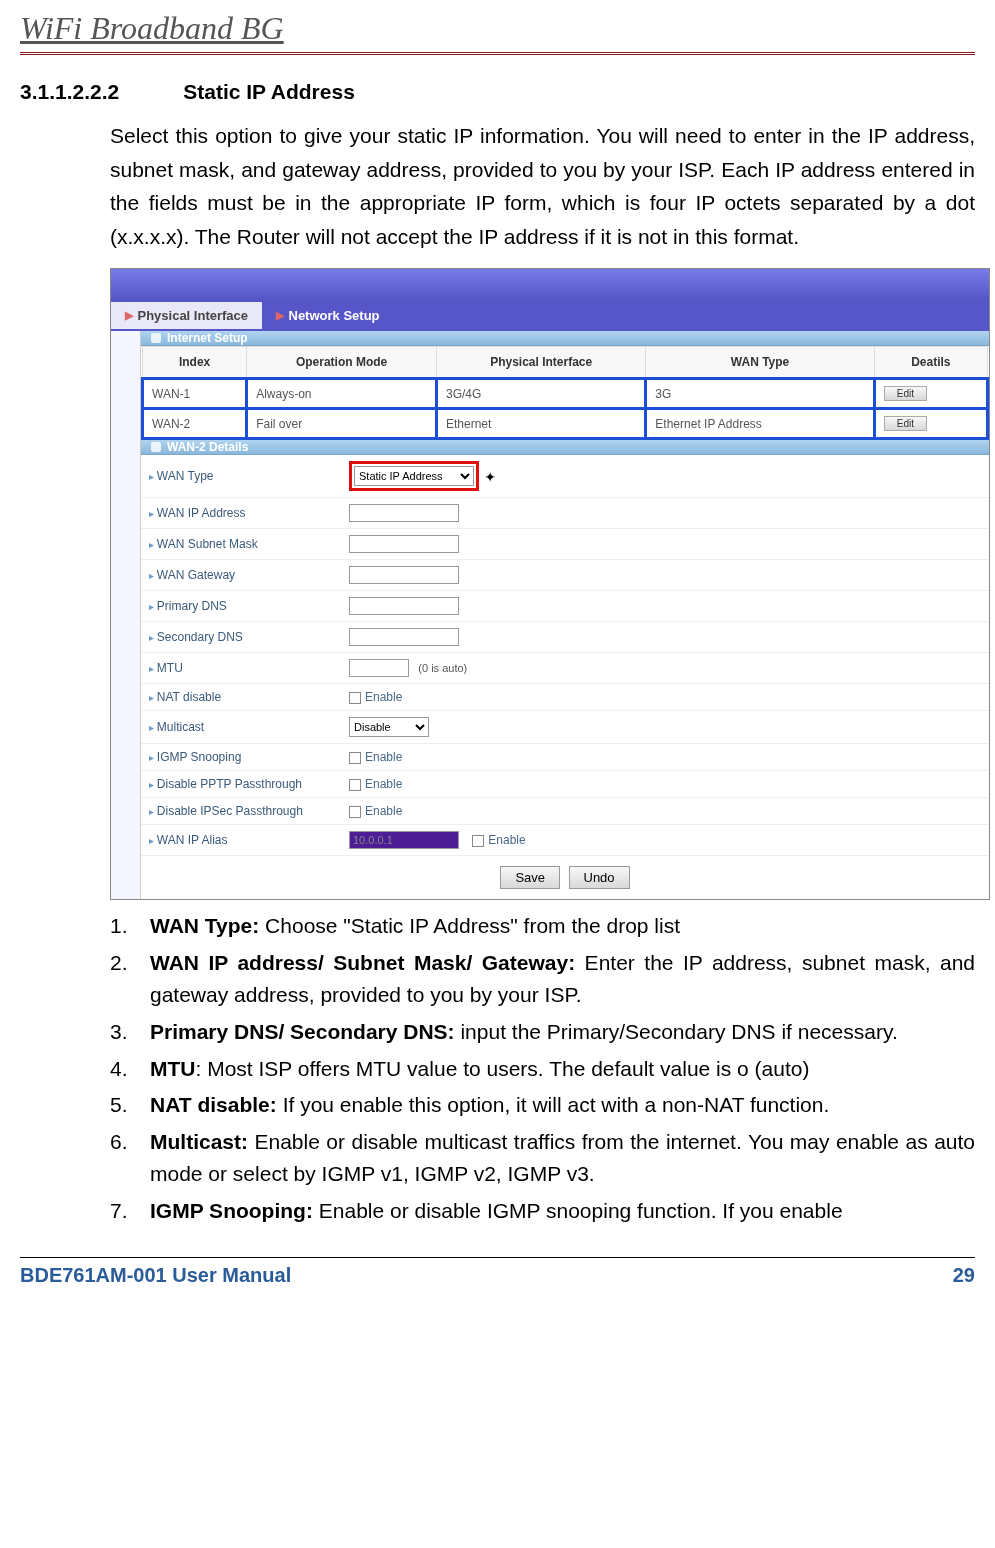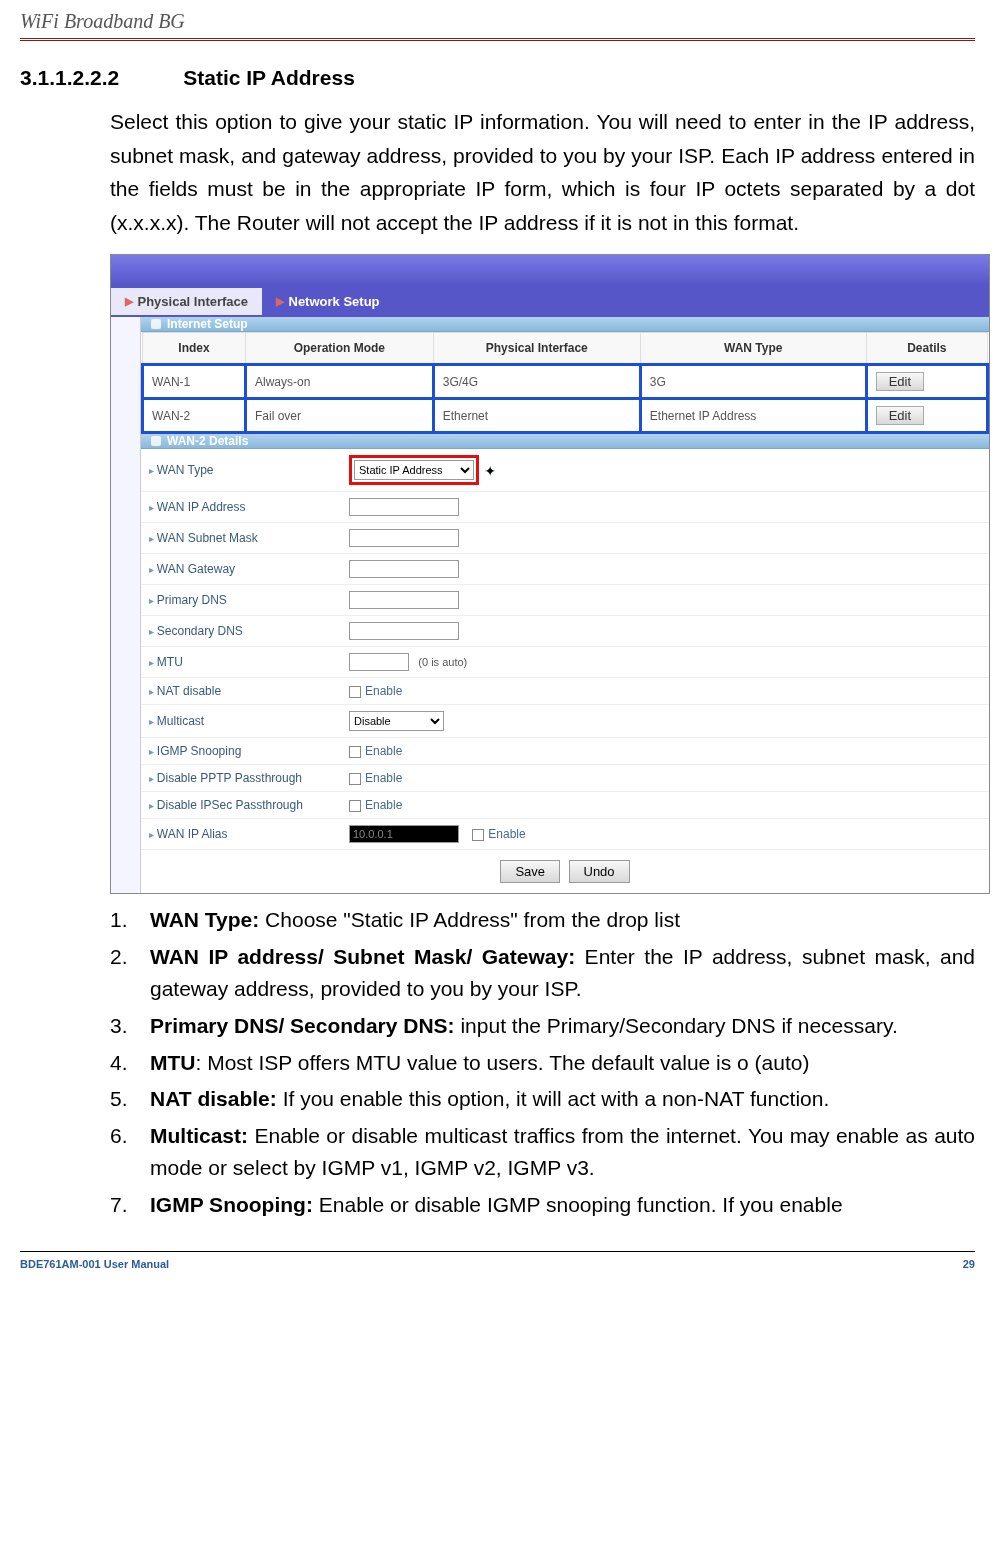--- a/index.html
+++ b/index.html
@@ -16,23 +16,24 @@
   .header {
     display: flex;
     justify-content: space-between;
     align-items: baseline;
     border-bottom: 3px double #8b1a1a;
     padding: 10px 0 5px 0;
     margin-bottom: 25px;
   }
   .header-title {
     font-style: italic;
-    font-size: 20px;
+    font-size: 32px;
     color: #555;
     font-family: Palatino, Georgia, serif;
+    text-decoration: underline;
   }
   .section-num {
     font-family: Arial, sans-serif;
     font-weight: bold;
     font-size: 21px;
   }
   .section-title {
     font-family: Arial, sans-serif;
     font-weight: bold;
     font-size: 21px;
@@ -135,21 +136,21 @@
     border: 3px solid #1d4ed8;
     padding: 6px 8px;
     color: #555;
     margin-left: 38px;
   }
   .edit-btn {
     background: #e8e8e8;
     background: linear-gradient(#f8f8f8,#d8d8d8);
     border: 1px solid #aaa;
     padding: 1px 12px;
-    font-size: 13px;
+    font-size: 10px;
     color: #333;
     cursor: pointer;
   }
   .detail-table {
     width: 100%;
     border-collapse: collapse;
     font-size: 12px;
   }
   .detail-table td {
     border-bottom: 1px solid #eee;
@@ -222,35 +223,35 @@
   .list-body {
     flex: 1;
   }
   .footer {
     border-top: 1px solid #000;
     margin-top: 30px;
     padding: 6px 0;
     display: flex;
     justify-content: space-between;
     font-family: Arial, sans-serif;
-    font-size: 11px;
+    font-size: 20px;
     font-weight: bold;
     color: #2a5c9a;
   }
   .cursor-arrow {
     display:inline-block;
     font-size:14px;
     color:#000;
     margin-left:2px;
     vertical-align: middle;
   }
   .val-col { color:#555; }
   .auto-note { color:#555; font-size:11px; margin-left:6px; }
   .disabled-input {
-    background:#000000;
+    background:#4c1d95;
     color:#888;
   }
 </style>
 </head>
 <body>
 
 <div class="page">
   <div class="header">
     <span class="header-title">WiFi Broadband BG</span>
   </div>
@@ -350,21 +351,21 @@
               <span class="auto-note">(0 is auto)</span>
             </td>
           </tr>
           <tr>
             <td class="label">NAT disable</td>
             <td><span class="chk"></span><span>Enable</span></td>
           </tr>
           <tr>
             <td class="label">Multicast</td>
             <td>
-              <select class="sel-input" style="width:95px">
+              <select class="sel-input" style="width:80px">
                 <option>Disable</option>
               </select>
             </td>
           </tr>
           <tr>
             <td class="label">IGMP Snooping</td>
             <td><span class="chk"></span><span>Enable</span></td>
           </tr>
           <tr>
             <td class="label">Disable PPTP Passthrough</td>

